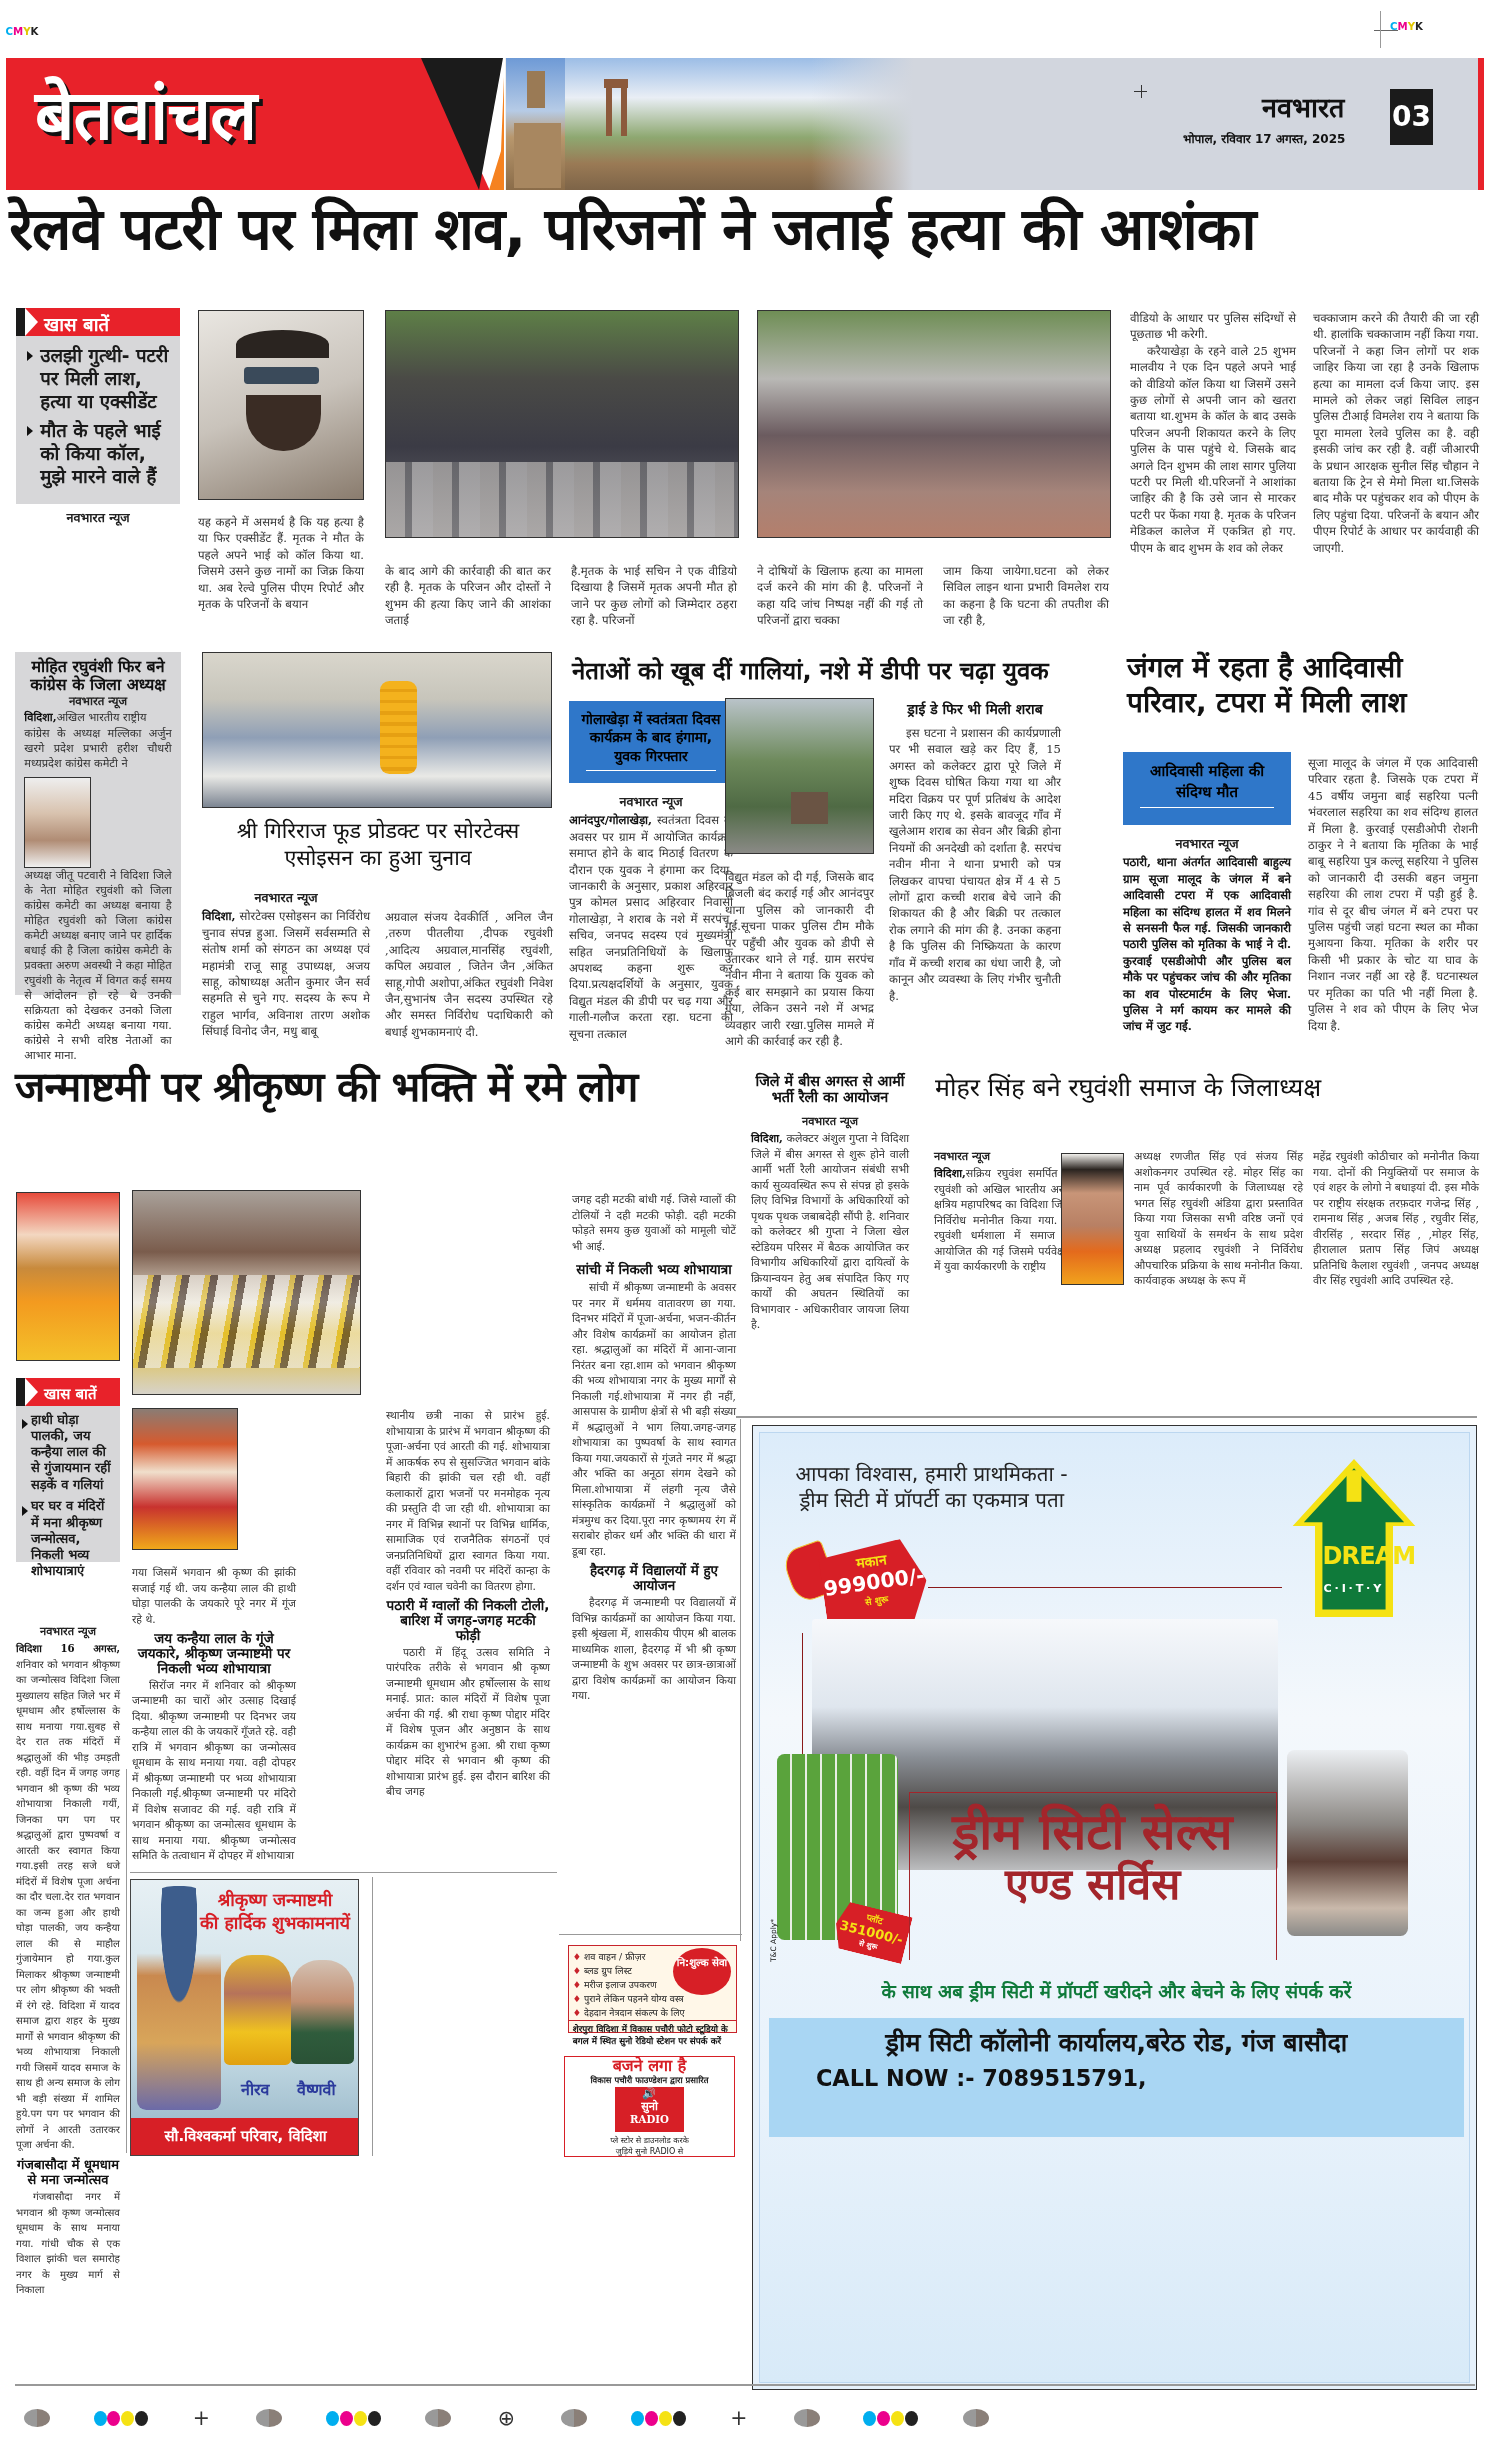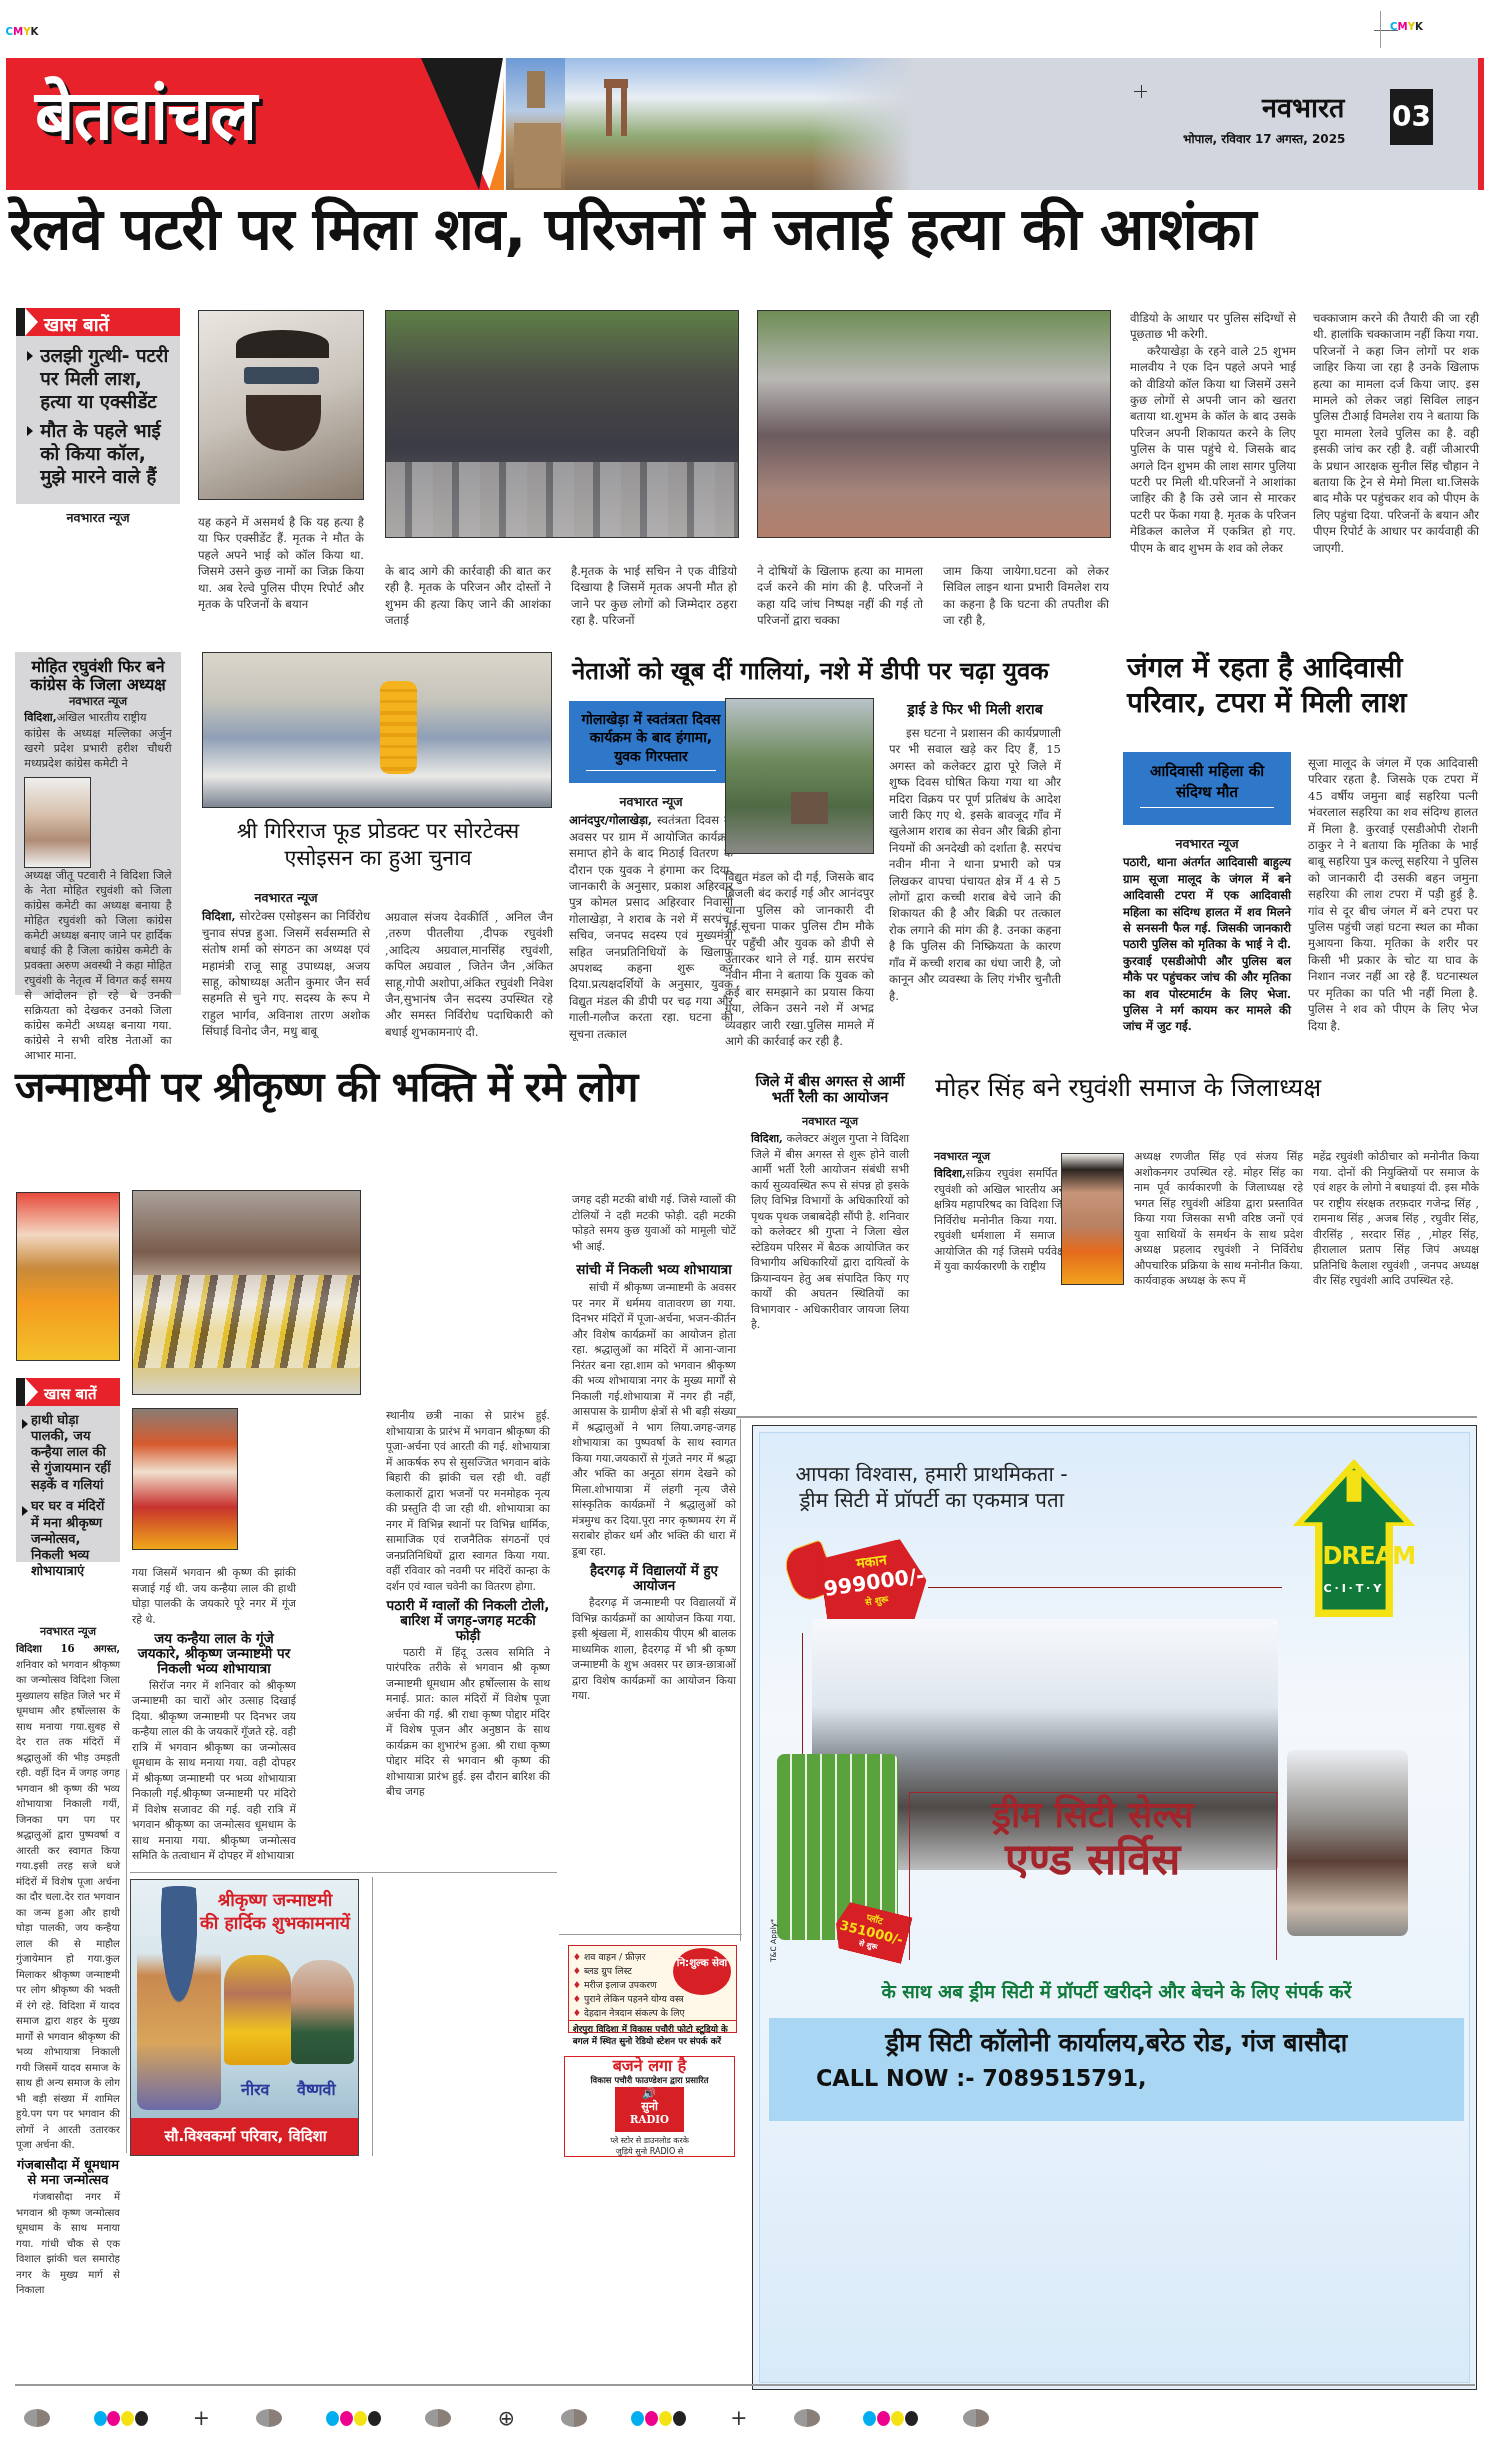--- a/index.html
+++ b/index.html
@@ -286,25 +286,25 @@
     <div class="abs" style="left:17px;top:321px;width:121px;height:186px;background:repeating-linear-gradient(90deg,#5aa33c 0 13px,#e8efe5 13px 15px),#5aa33c;border-radius:7.5px;"></div>
     <div class="price-tag" style="left:75px;top:475px;width:73px;height:48px;transform:rotate(14deg);clip-path:polygon(12% 0,100% 0,100% 100%,12% 100%,0 50%);padding-top:3.7px;">
       <div style="color:#f5e214;font-size:9.3px;">प्लॉट</div>
       <div style="color:#f5e214;font-size:13px;">351000/-</div>
       <div style="font-size:7.5px;">से शुरू</div>
     </div>
     <div class="abs" style="left:-7.5px;top:503px;font-size:7.5px;transform:rotate(-90deg);color:#111;">T&amp;C Apply*</div>
     <div class="abs" style="left:527px;top:317px;width:121px;height:186px;background:linear-gradient(180deg,#eceff2 0%,#8b8783 40%,#5b3f36 60%,#c9b9ab 85%,#8a8a88 100%);border-radius:7.5px;"></div>
 
     <div class="abs center" style="left:149px;top:359px;width:368px;height:168px;border:1.9px solid #a3252b;border-bottom:none;">
-      <div class="hd" style="color:#a3252b;font-size:36px;margin-top:2px;">ड्रीम सिटी सेल्स</div>
+      <div class="hd" style="color:#a3252b;font-size:50px;margin-top:11px;">ड्रीम सिटी सेल्स</div>
       <div class="hd" style="color:#a3252b;font-size:43px;">एण्ड सर्विस</div>
     </div>
     <div class="abs hd center" style="left:9.3px;top:549px;width:695px;font-size:18.6px;color:#0f7a3a;">के साथ अब ड्रीम सिटी में प्रॉपर्टी खरीदने और बेचने के लिए संपर्क करें</div>
-    <div class="abs" style="left:9.3px;top:585px;width:695px;height:103px;background:#a9d6f3;">
+    <div class="abs" style="left:9.3px;top:585px;width:695px;height:119px;background:#a9d6f3;">
       <div class="hd center" style="font-size:25px;color:#111;margin-top:11.2px;">ड्रीम सिटी कॉलोनी कार्यालय,बरेठ रोड, गंज बासौदा</div>
       <div class="hd" style="font-size:22.4px;color:#111;margin:9.3px 0 0 47px;">CALL NOW :- 7089515791,</div>
     </div>
   </div>
 </div>
 
 <div class="abs ad-krishna">
   <div class="abs hd center" style="left:65px;top:9.3px;width:158px;color:#d71f26;font-size:17.7px;line-height:1.3;">
     <div>श्रीकृष्ण जन्माष्टमी</div>
     <div>की हार्दिक शुभकामनायें</div>

